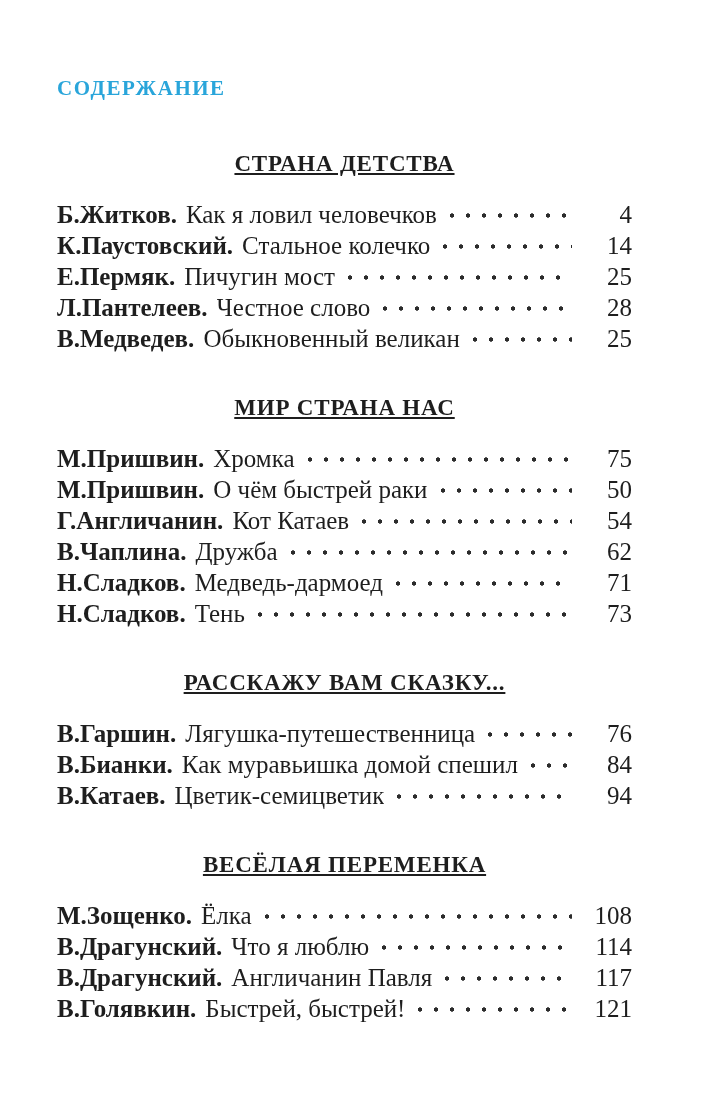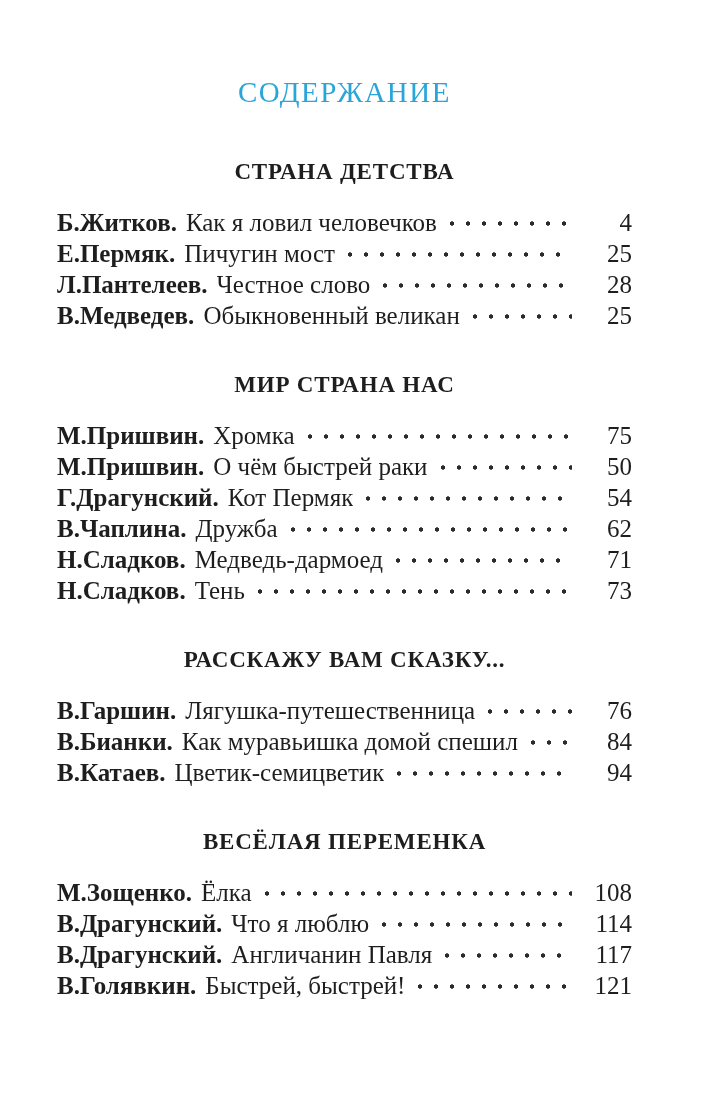--- a/index.html
+++ b/index.html
@@ -12,33 +12,33 @@
     width: 720px;
     height: 1110px;
     box-sizing: border-box;
     background: var(--bg-color, #ffffff);
     color: var(--text-color, #1e1e1e);
     font-family: "Liberation Serif", "DejaVu Serif", serif;
     padding: 76px 88px 0 57px;
     overflow: hidden;
   }
   .toc-title {
-    text-align: center;
-    font-size: 29px;
-    font-weight: 400;
+    font-size: 21px;
+    font-weight: 700;
     letter-spacing: 1.5px;
     color: var(--title-color, #29a5da);
     margin: 0;
   }
   .section-heading {
     text-align: center;
     font-size: 23px;
     font-weight: 700;
     letter-spacing: 0.8px;
     margin: 41px 0 22px 0;
+    text-decoration: underline;
   }
   .section:first-of-type .section-heading {
     margin-top: 50px;
   }
   .toc-row {
     display: flex;
     align-items: center;
     font-size: 25px;
     line-height: 31px;
     white-space: nowrap;
@@ -77,20 +77,26 @@
 
   <div class="section">
     <h2 class="section-heading">СТРАНА ДЕТСТВА</h2>
     <div class="toc-row">
       <span class="author">Б.Житков.</span>
       <span class="entry-title">Как я ловил человечков</span>
       <span class="dots"></span>
       <span class="pagenum">4</span>
     </div>
     <div class="toc-row">
+      <span class="author">К.Паустовский.</span>
+      <span class="entry-title">Стальное колечко</span>
+      <span class="dots"></span>
+      <span class="pagenum">14</span>
+    </div>
+    <div class="toc-row">
       <span class="author">Е.Пермяк.</span>
       <span class="entry-title">Пичугин мост</span>
       <span class="dots"></span>
       <span class="pagenum">25</span>
     </div>
     <div class="toc-row">
       <span class="author">Л.Пантелеев.</span>
       <span class="entry-title">Честное слово</span>
       <span class="dots"></span>
       <span class="pagenum">28</span>
@@ -111,22 +117,22 @@
       <span class="dots"></span>
       <span class="pagenum">75</span>
     </div>
     <div class="toc-row">
       <span class="author">М.Пришвин.</span>
       <span class="entry-title">О чём быстрей раки</span>
       <span class="dots"></span>
       <span class="pagenum">50</span>
     </div>
     <div class="toc-row">
-      <span class="author">Г.Драгунский.</span>
-      <span class="entry-title">Кот Пермяк</span>
+      <span class="author">Г.Англичанин.</span>
+      <span class="entry-title">Кот Катаев</span>
       <span class="dots"></span>
       <span class="pagenum">54</span>
     </div>
     <div class="toc-row">
       <span class="author">В.Чаплина.</span>
       <span class="entry-title">Дружба</span>
       <span class="dots"></span>
       <span class="pagenum">62</span>
     </div>
     <div class="toc-row">

